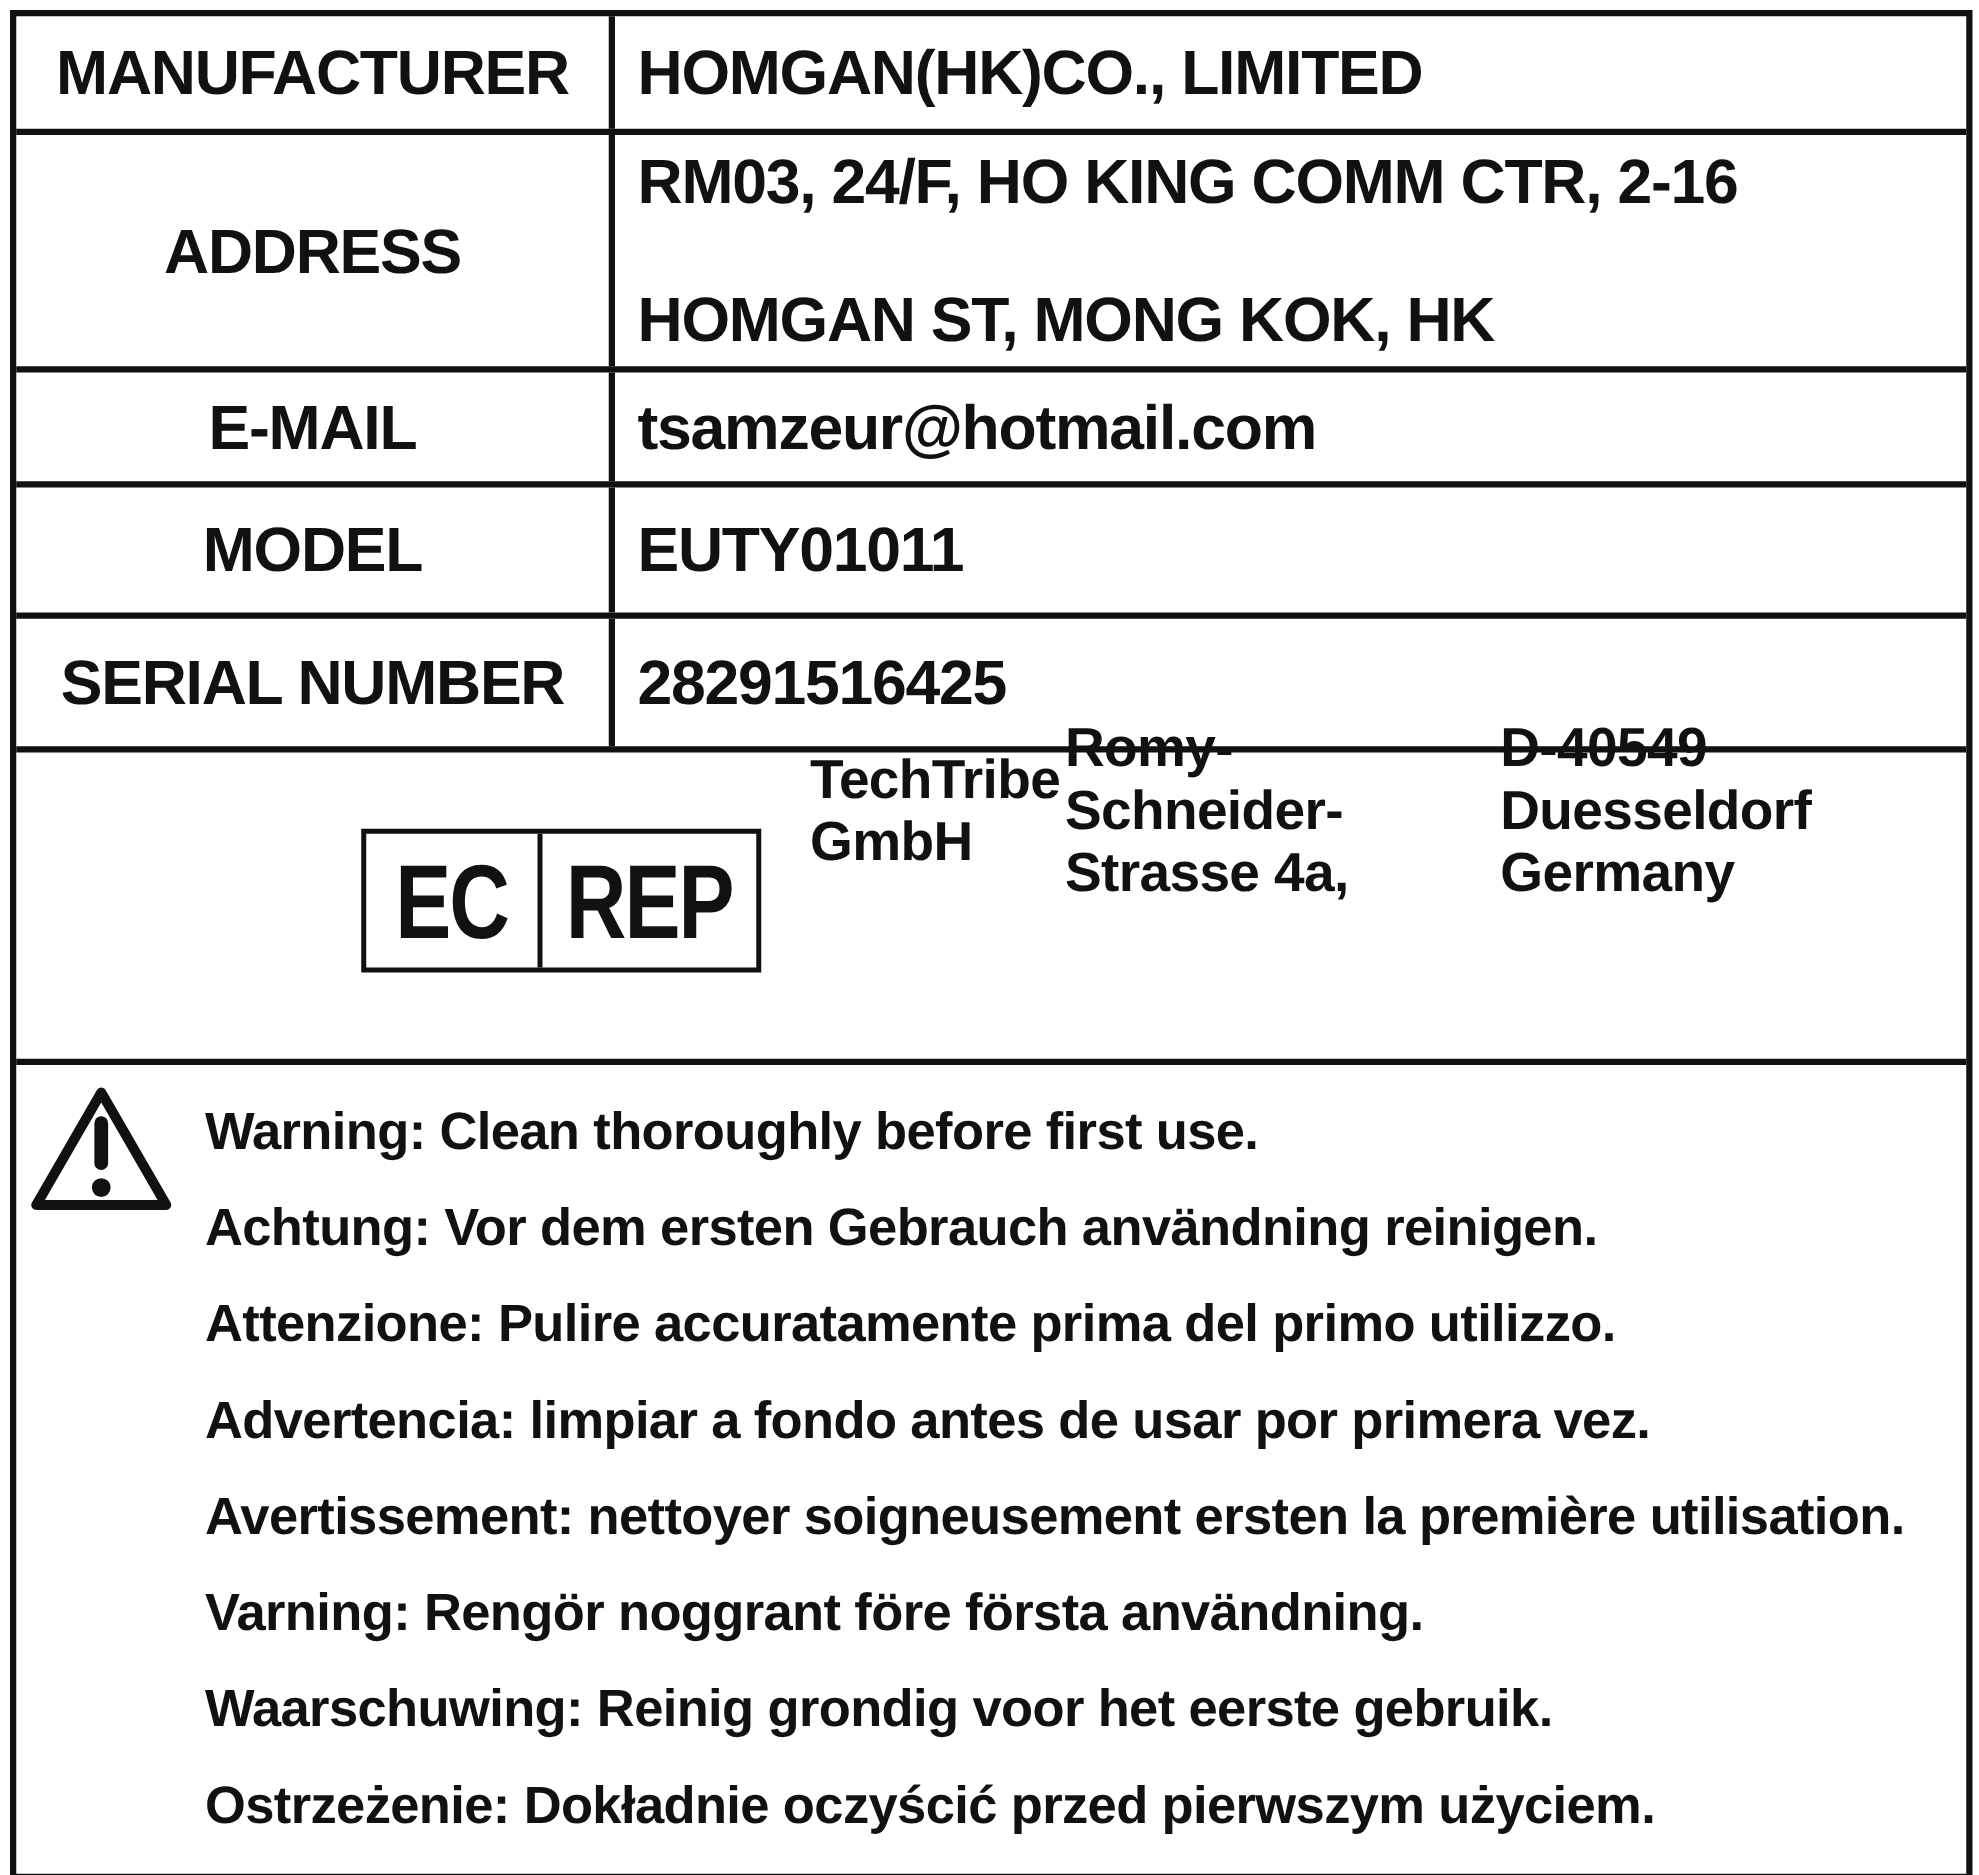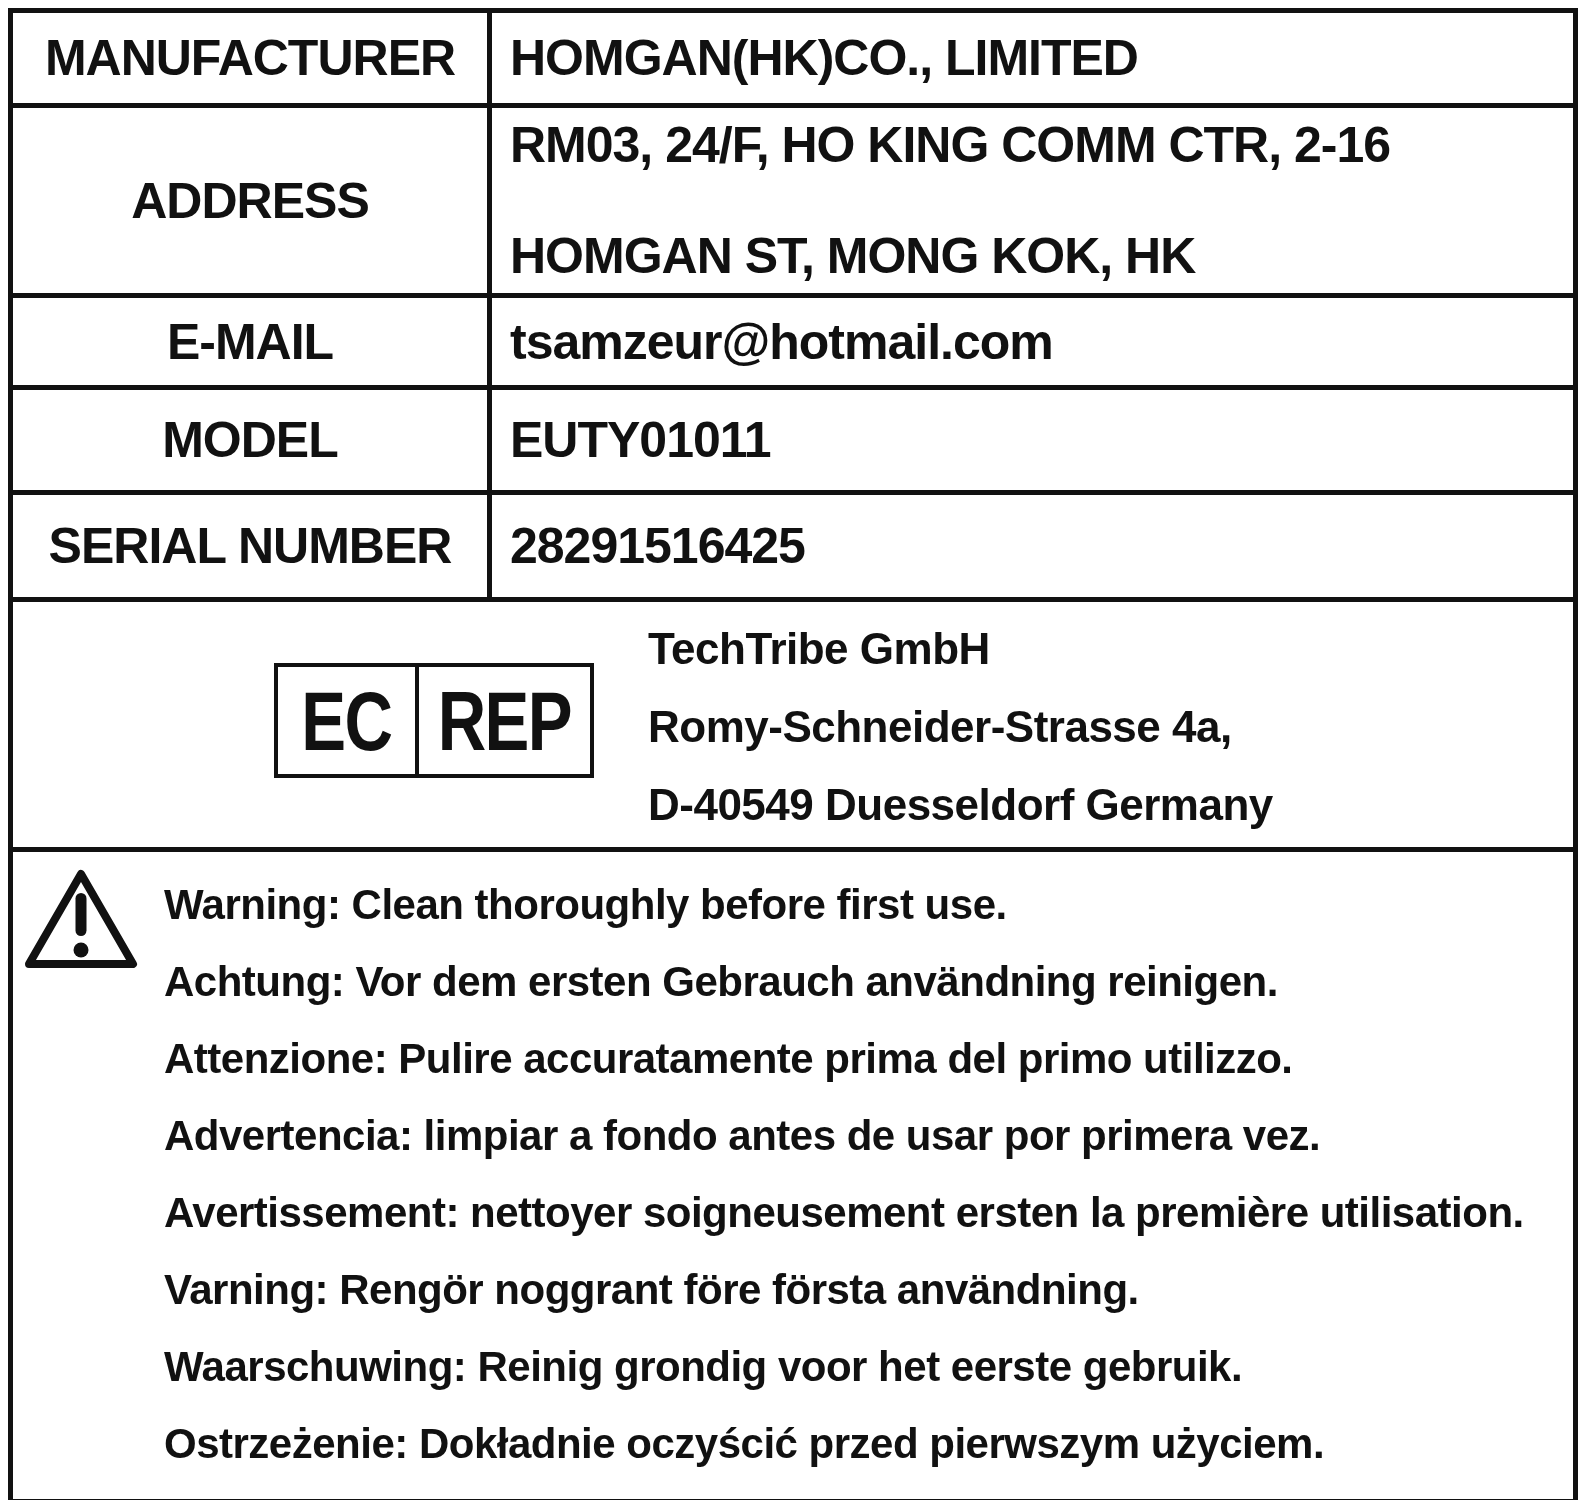--- a/index.html
+++ b/index.html
@@ -24,36 +24,36 @@
   }
   .cell-value {
     flex:1; display:flex; align-items:center; padding-left:18px;
     font-weight:bold; font-size:50px; letter-spacing:-1px;border-radius:27px;
   }
   .cell-value.multiline {
     flex-direction:column; justify-content:space-evenly; align-items:flex-start;gap:44px;
   }
   
   .ec-rep-box {
-    position:absolute; left:261px; top:61px; width:320px; height:115px;
+    position:absolute; left:276px; top:61px; width:320px; height:115px;
     box-sizing:border-box; border:4px solid #111111; display:flex;
   }
   .ec-cell, .rep-cell {
     display:flex; align-items:center; justify-content:center;
     font-weight:bold; box-sizing:border-box;
   }
   .ec-cell { width:141px; border-right:4px solid #111111; }
   .rep-cell { flex:1; }
   .ec-rep-box .glyph {
     font-size:84px; line-height:1; display:inline-block;
     transform:scaleX(0.8); letter-spacing:-2px;
   }
   .ec-rep-text {
     position:absolute; left:635px; top:8px;
-    display:flex; flex-direction:column;
+    display:flex; 
   }
   .ec-rep-text .line {
     height:78px; display:flex; align-items:center;
     font-size:44px; font-weight:bold; letter-spacing:-0.5px;
   }
   
   .warn-icon { position:absolute; left:7px; top:13px; width:122px; height:107px; }
   .warn-lines {
     position:absolute; left:151px; top:14px; right:10px;
     display:flex; flex-direction:column;

